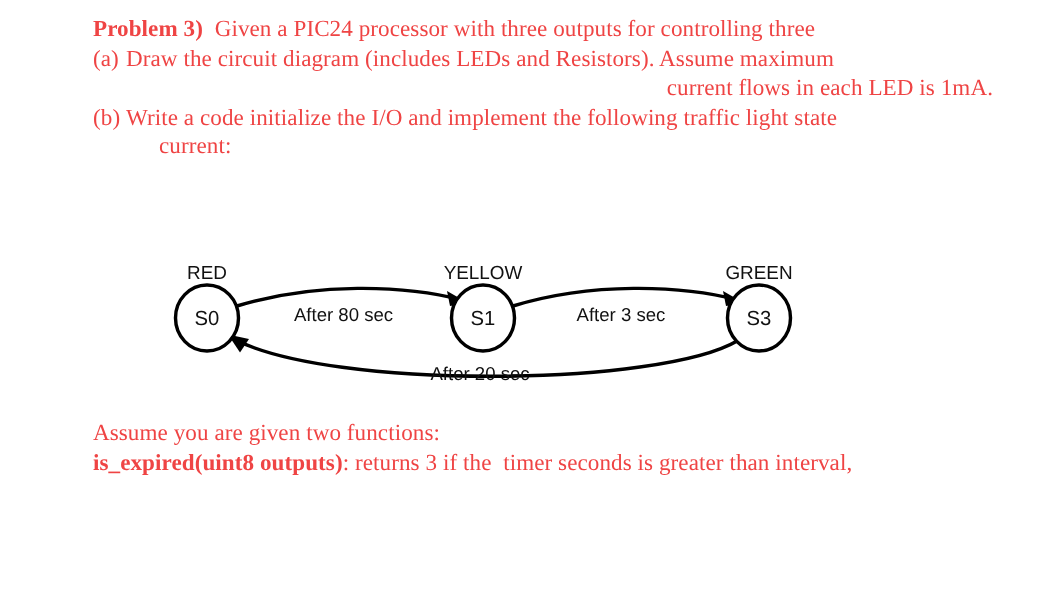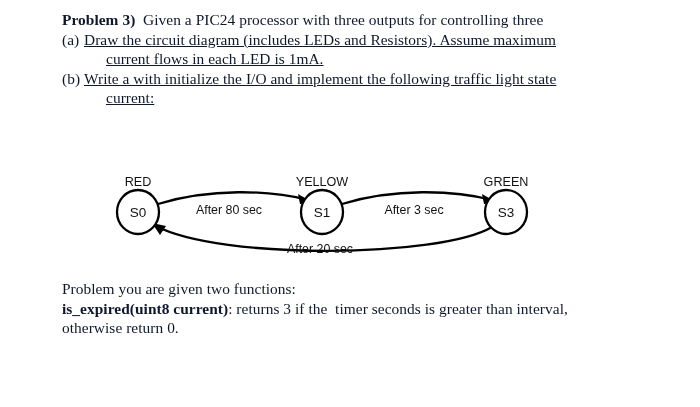--- a/index.html
+++ b/index.html
@@ -23,21 +23,21 @@
     height: 407px;
     background: #ffffff;
   }
 
   
   .prose {
     position: absolute;
     font-family: "Liberation Serif", "DejaVu Serif", serif;
     font-size: 15.4px;
     line-height: 19.6px;
-    color: #0f172a;
+    color: #ef4444;
     letter-spacing: 0.05px;
   }
   #intro-block {
     left: 62px;
     top: 10px;
     width: 600px;
   }
   #functions-block {
     left: 62px;
     top: 279px;
@@ -45,21 +45,20 @@
   }
 
   .line { white-space: pre; }
   .bold { font-weight: bold; }
 
   
   .listitem {
     display: block;
     padding-left: 22px;
     text-indent: -22px;
-    text-decoration: underline;
   }
   .listitem .marker { display: inline-block; width: 22px; text-indent: 0; }
 
   
   #state-diagram {
     position: absolute;
     left: 90px;
     top: 164px;
     width: 470px;
     height: 115px;
@@ -104,25 +103,25 @@
 
 <div id="page">
 
   <div class="prose" id="intro-block">
 
     <div class="line"><span class="bold">Problem 3)</span><span>&nbsp;&nbsp;</span><span>Given a PIC24 processor with three outputs for controlling three</span></div>
 
 
     <div class="listitem">
       <span class="marker">(a)</span><span>Draw the circuit diagram (includes LEDs and Resistors). Assume maximum</span>
-      <div class="line" style="padding-left:22px;text-indent:0;">current flows in each LED is 1mA.</div>
+      <div class="line" style="padding-left:22px;text-indent:0;text-align:right;">current flows in each LED is 1mA.</div>
     </div>
 
     <div class="listitem">
-      <span class="marker">(b)</span><span>Write a with initialize the I/O and implement the following traffic light  state</span>
+      <span class="marker">(b)</span><span>Write a code initialize the I/O and implement the following traffic light  state</span>
       <div class="line" style="padding-left:22px;text-indent:0;">current:</div>
     </div>
 
   </div>
 
   <div id="state-diagram">
     <svg width="470" height="115" viewBox="0 0 470 115" xmlns="http://www.w3.org/2000/svg">
 
       <text class="color-label" x="48" y="22">RED</text>
       <text class="color-label" x="232" y="22">YELLOW</text>
@@ -148,22 +147,21 @@
 
       <text class="edge-label" x="139" y="50">After 80 sec</text>
       <text class="edge-label" x="324" y="50">After 3 sec</text>
       <text class="edge-label" x="230" y="89">After 20 sec</text>
 
     </svg>
   </div>
 
   <div class="prose" id="functions-block">
 
-    <div class="line">Problem you are given two functions:</div>
+    <div class="line">Assume you are given two functions:</div>
 
 
-    <div class="line"><span class="bold">is_expired(uint8 current)</span><span>: returns 3 if the  timer seconds is greater than interval,</span></div>
+    <div class="line"><span class="bold">is_expired(uint8 outputs)</span><span>: returns 3 if the  timer seconds is greater than interval,</span></div>
 
-    <div class="line">otherwise return 0.</div>
 
   </div>
 
 </div>
 
 </body></html>

